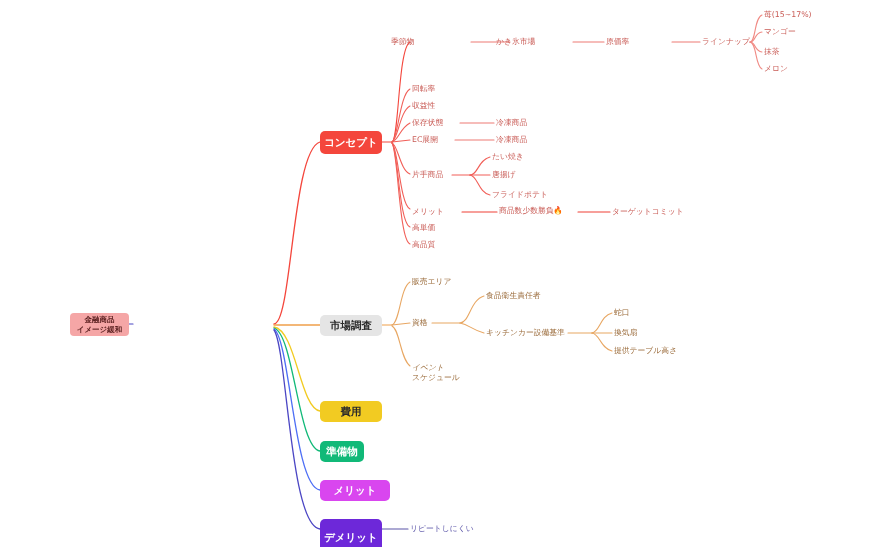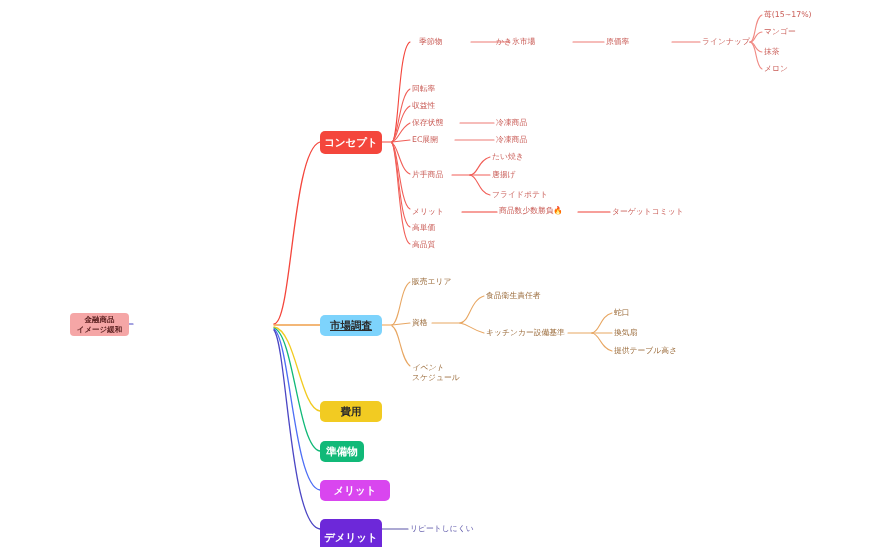--- a/index.html
+++ b/index.html
@@ -17,21 +17,21 @@
           left:133px;top:309px;width:141px;height:29px;}
 
   
   .n-left{background:#f5a6a6;color:#5a1f1f;border-radius:4px;
           font-size:7.5px;line-height:9.5px;font-weight:bold;
           left:70px;top:313px;width:59px;height:23px;flex-direction:column;}
 
   
   .chip{border-radius:5px;font-size:10.5px;font-weight:bold;}
   .n-concept{background:#f4463c;color:#ffffff;left:320px;top:131px;width:62px;height:23px;}
-  .n-market {background:#7dd3fc;color:#2b2b2b;left:320px;top:315px;width:62px;height:21px;text-decoration:underline;}
+  .n-market {background:#e5e5e5;color:#2b2b2b;left:320px;top:315px;width:62px;height:21px;}
   .n-cost   {background:#f2cb22;color:#2b2b2b;left:320px;top:401px;width:62px;height:21px;}
   .n-prep   {background:#11b978;color:#ffffff;left:320px;top:441px;width:44px;height:21px;}
   .n-merit  {background:#d946ef;color:#ffffff;left:320px;top:480px;width:70px;height:21px;}
   .n-demerit{background:#6d28d9;color:#ffffff;left:320px;top:519px;width:62px;height:38px;}
 
   
   .leaf{position:absolute;font-size:7.8px;line-height:10px;white-space:pre;}
   .leaf.red{color:#c95c56;}
   .leaf.org{color:#9a6a39;}
   .leaf.pur{color:#5b55a8;}
@@ -109,21 +109,21 @@
   </div>
 
 
   <div class="node chip n-concept">コンセプト</div>
   <div class="node chip n-market">市場調査</div>
   <div class="node chip n-cost">費用</div>
   <div class="node chip n-prep">準備物</div>
   <div class="node chip n-merit">メリット</div>
   <div class="node chip n-demerit">デメリット</div>
 
-  <div class="leaf red" style="left:419px;top:37px;text-align:center;">季節物</div>
+  <div class="leaf red" style="left:391px;top:37px;text-align:center;">季節物</div>
   <div class="leaf red" style="left:412px;top:84px;">回転率</div>
   <div class="leaf red" style="left:412px;top:101px;">収益性</div>
   <div class="leaf red" style="left:412px;top:118px;">保存状態</div>
   <div class="leaf red" style="left:412px;top:135px;">EC展開</div>
   <div class="leaf red" style="left:412px;top:170px;">片手商品</div>
   <div class="leaf red" style="left:412px;top:207px;">メリット</div>
   <div class="leaf red" style="left:412px;top:223px;">高単価</div>
   <div class="leaf red" style="left:412px;top:240px;">高品質</div>
 
   <div class="leaf red" style="left:496px;top:37px;">かき氷市場</div>

